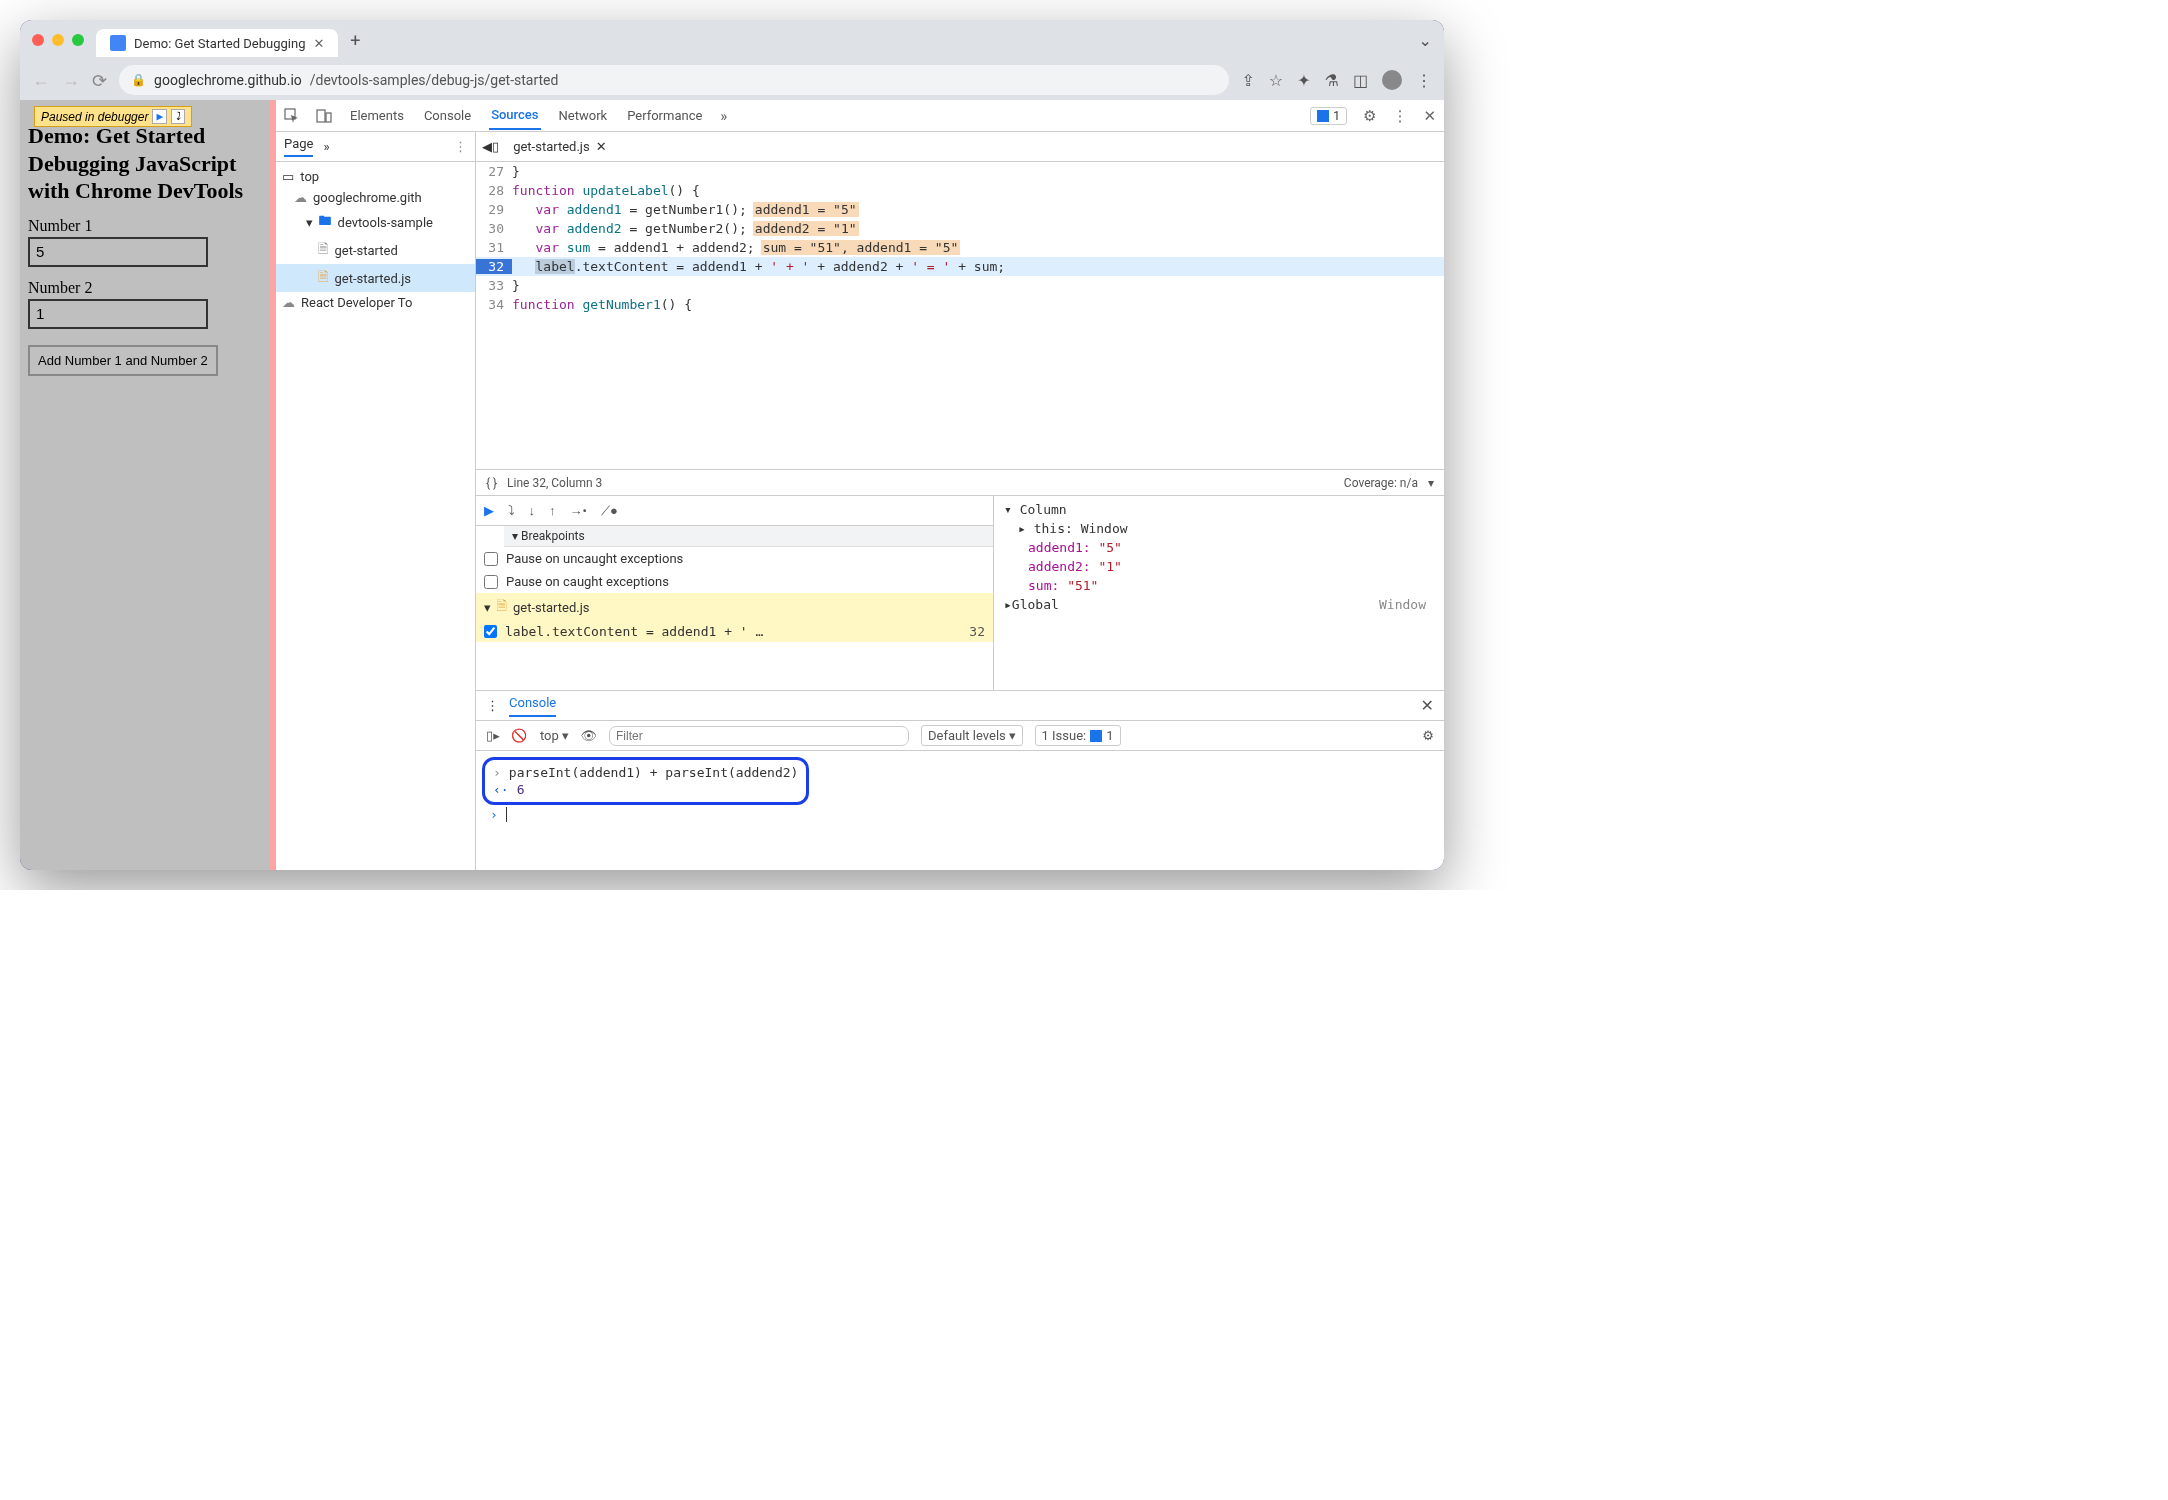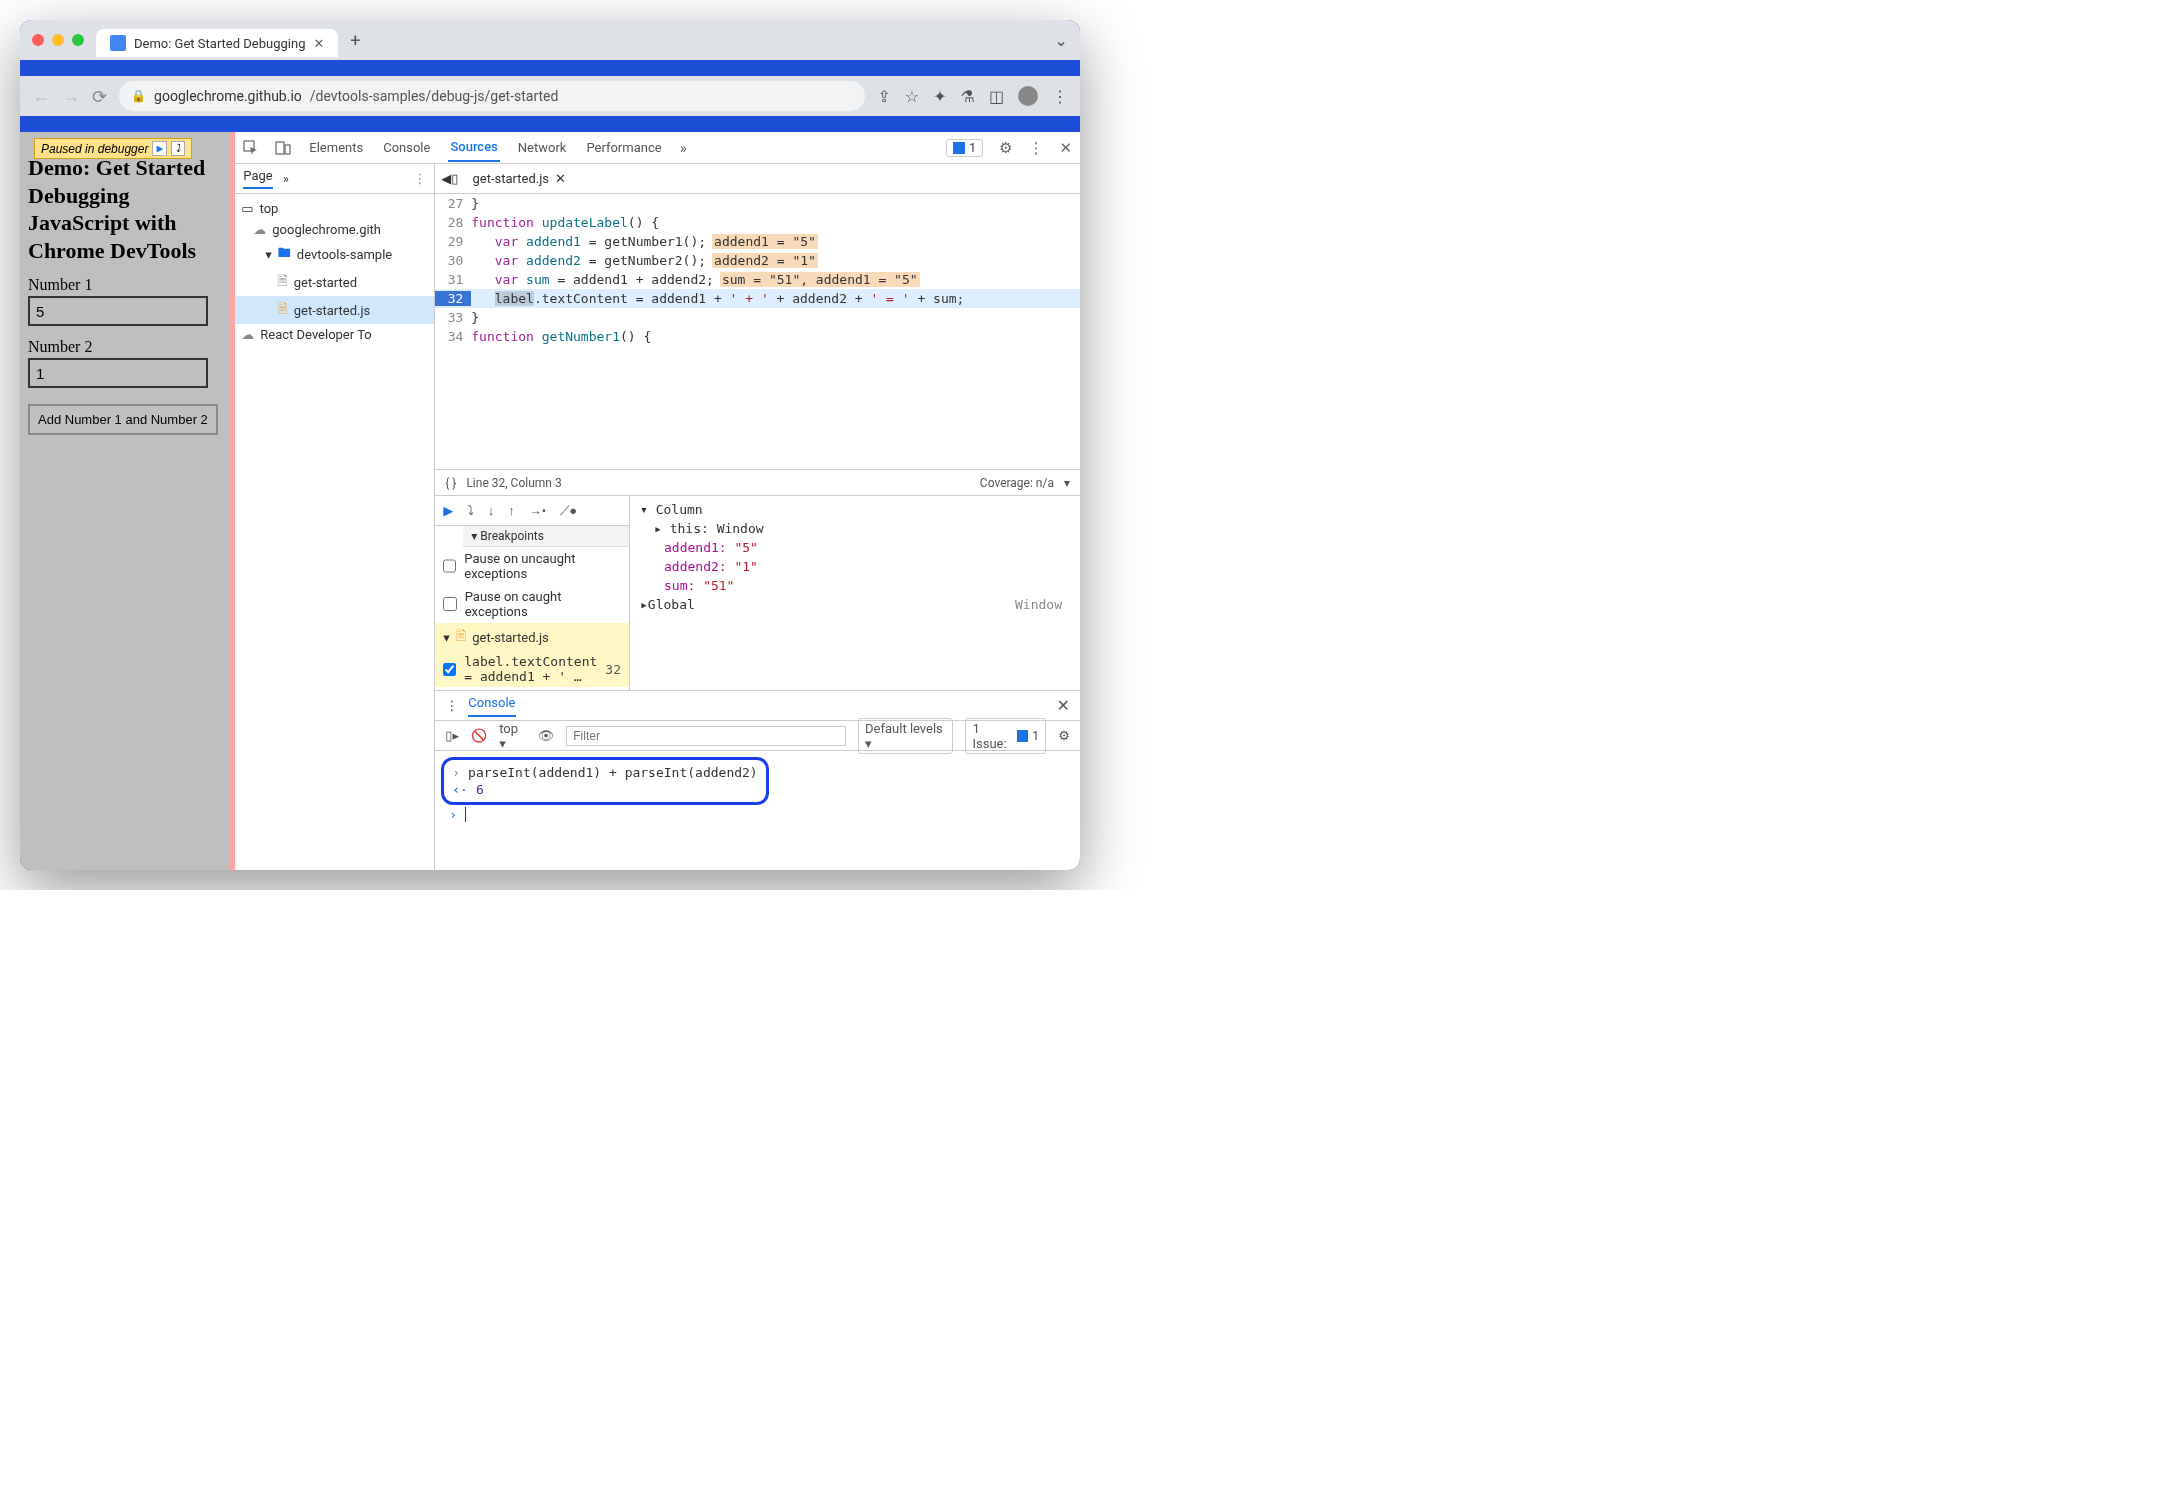--- a/index.html
+++ b/index.html
@@ -1,17 +1,17 @@
 <!DOCTYPE html>
 <html><head>
 <meta charset="utf-8">
 <style>
 * { box-sizing: border-box; margin: 0; padding: 0; }
 body { font-family: -apple-system, BlinkMacSystemFont, "Segoe UI", Roboto, sans-serif; background: #fff; }
-.window { width: 1060px; height: 850px; background: #1d4ed8; border-radius: 12px; box-shadow: 0 20px 60px rgba(0,0,0,0.4); overflow: hidden; display: flex; flex-direction: column; margin: 20px; gap: 16px; }
+.window { width: 1424px; height: 850px; background: #4c1d95; border-radius: 12px; box-shadow: 0 20px 60px rgba(0,0,0,0.4); overflow: hidden; display: flex; flex-direction: column; margin: 20px; }
 
 
 .titlebar { height: 40px; background: #dee1e6; display: flex; align-items: center; padding: 0 12px; }
 .traffic { display: flex; gap: 8px; margin-right: 12px; }
 .dot { width: 12px; height: 12px; border-radius: 50%; }
 .dot.r { background: #ff5f57; }
 .dot.y { background: #febc2e; }
 .dot.g { background: #28c840; }
 .tab { background: #fff; border-radius: 8px 8px 0 0; padding: 6px 14px; display: flex; align-items: center; gap: 8px; font-size: 13px; color: #333; margin-top: 6px; }
 .favicon { width: 16px; height: 16px; background: #4285f4; border-radius: 2px; }
@@ -110,21 +110,21 @@
 .scope-row .obj { color: #333; }
 .scope-global { display: flex; }
 .scope-global .win { margin-left: auto; color: #888; padding-right: 8px; }
 
 
 .console-drawer { border-top: 1px solid #ccc; display: flex; flex-direction: column; height: 180px; }
 .cd-tabs { height: 30px; border-bottom: 1px solid #ccc; display: flex; align-items: center; padding: 0 10px; gap: 10px; }
 .cd-tabs .active { color: #1a73e8; border-bottom: 2px solid #1a73e8; padding-bottom: 5px; }
 .cd-tabs .close { margin-left: auto; cursor: pointer; color: #555; font-size: 16px; }
 .cd-toolbar { height: 30px; border-bottom: 1px solid #ccc; display: flex; align-items: center; padding: 0 10px; gap: 12px; font-size: 13px; color: #555; }
-.cd-toolbar input { border: 1px solid #ccc; padding: 2px 6px; font-size: 12px; width: 300px; border-radius: 0; }
+.cd-toolbar input { border: 1px solid #ccc; padding: 2px 6px; font-size: 12px; width: 300px; border-radius: 7px; }
 .cd-toolbar .levels { border: 1px solid #ccc; padding: 2px 6px; border-radius: 3px; }
 .cd-toolbar .issue-pill { border: 1px solid #ccc; padding: 2px 6px; border-radius: 3px; display: flex; gap: 4px; align-items: center; }
 .cd-body { flex: 1; font-family: Menlo, monospace; font-size: 13px; padding: 6px; position: relative; }
 .highlight-box { border: 3px solid #1a3ee8; border-radius: 12px; padding: 4px 8px; display: inline-block; }
 .con-line { display: flex; gap: 8px; align-items: center; padding: 1px 0; }
 .con-prompt { color: #888; }
 .con-result { color: #0b52c0; }
 .con-out { color: #4a2b8a; }
 .cursor-line { display: flex; gap: 8px; padding: 2px 8px; }
 .blink-cursor { border-left: 1px solid #333; height: 15px; }

